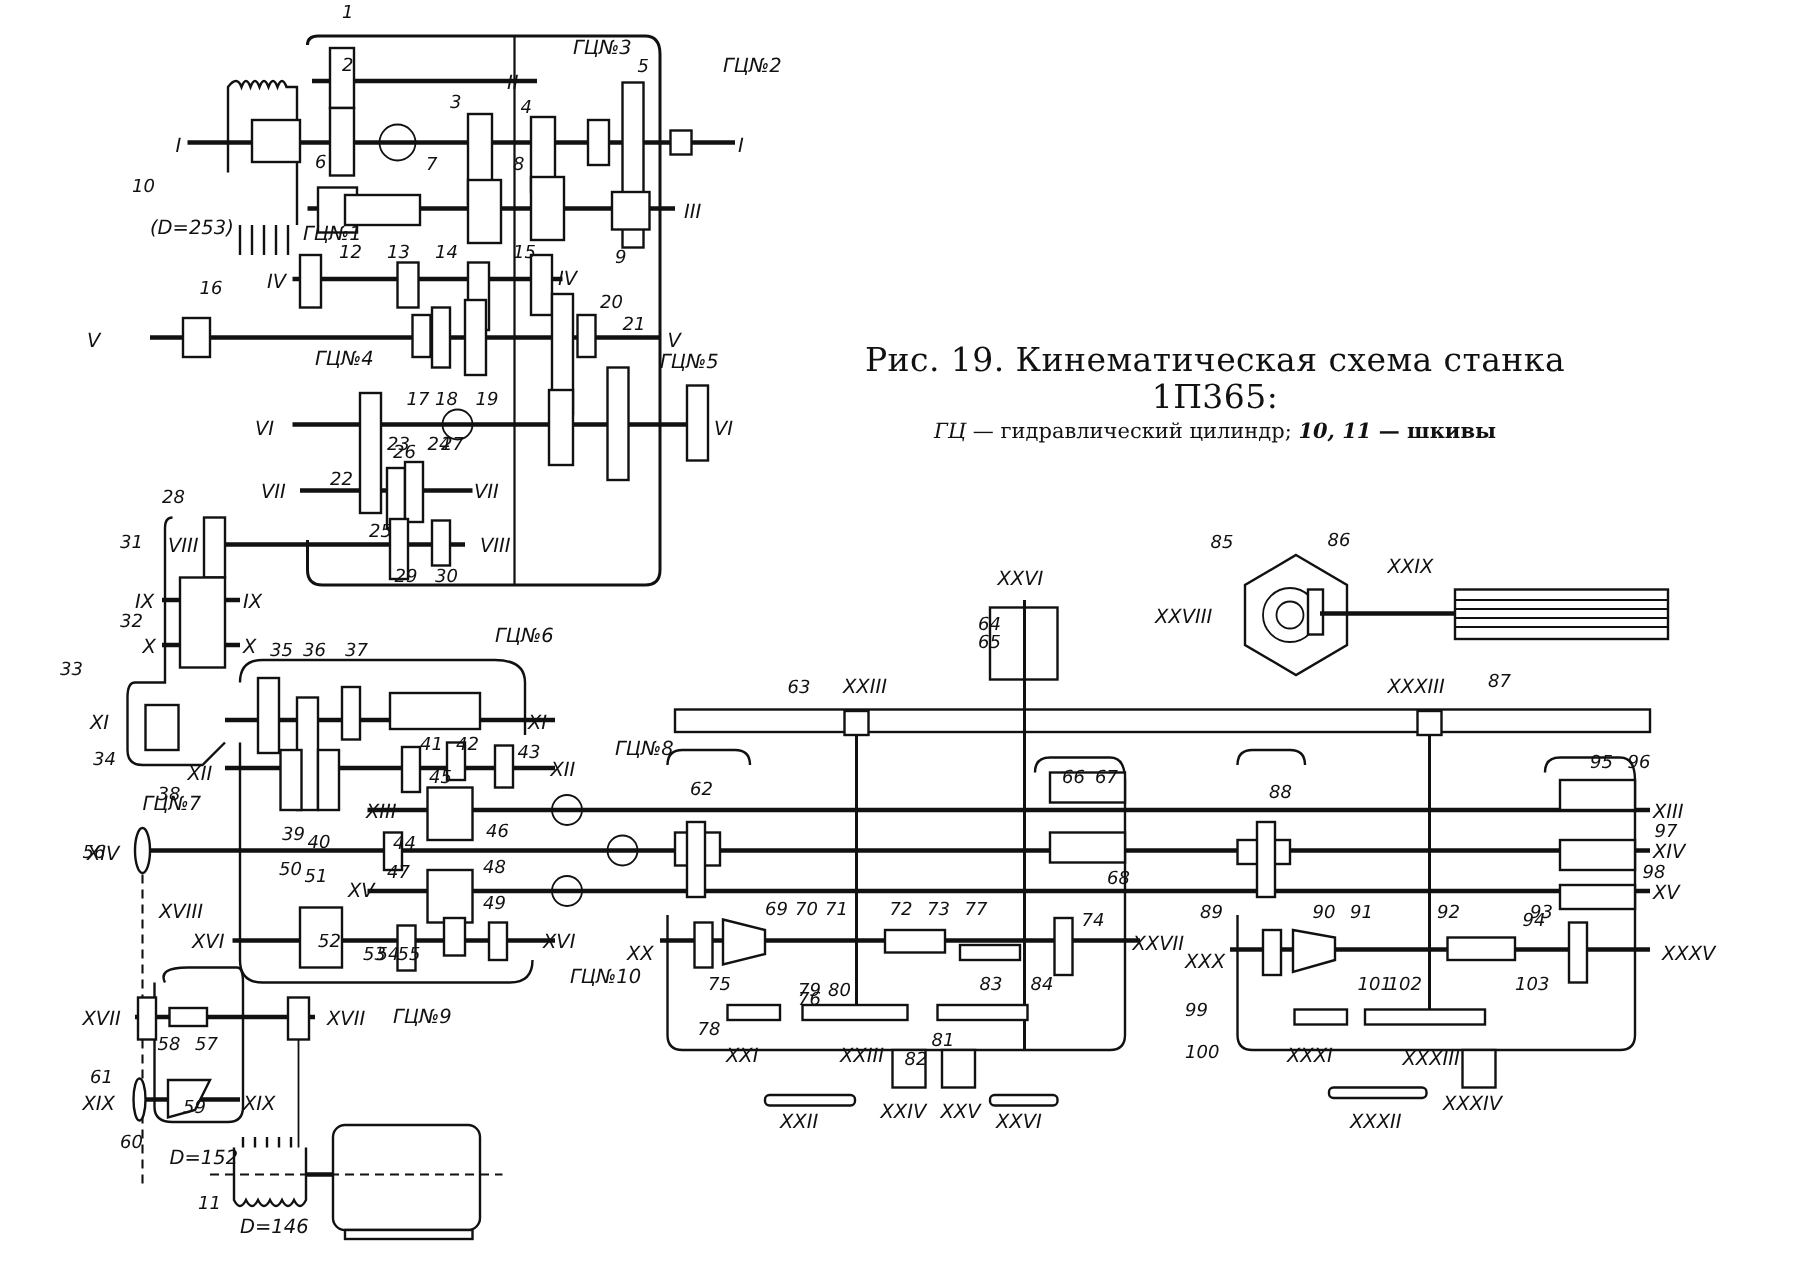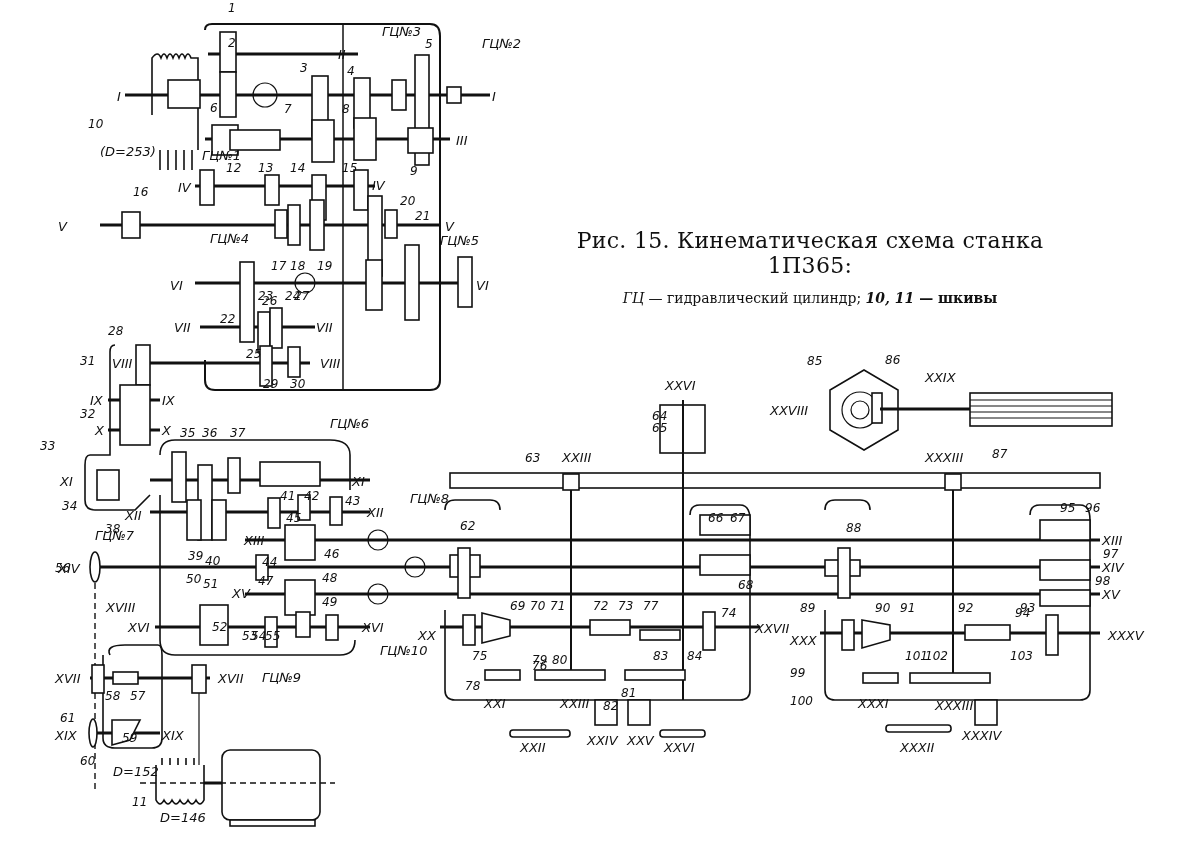--- a/index.html
+++ b/index.html
@@ -1,20 +1,20 @@
 <!DOCTYPE html>
 <html><head>
 <meta charset="utf-8">
 <style>
   html,body{margin:0;padding:0;background:#fff;}
   body{width:1200px;height:855px;position:relative;overflow:hidden;font-family:"DejaVu Serif",serif;}
   #canvas{position:absolute;left:0;top:0;}
   .caption{position:absolute;left:560px;top:228px;width:500px;text-align:center;color:#111;}
   .cap-title{font-family:"DejaVu Serif",serif;font-size:22px;letter-spacing:0.3px;}
-  .cap-sub{font-family:"DejaVu Serif",serif;font-size:14px;margin-top:12px;}
+  .cap-sub{font-family:"DejaVu Serif",serif;font-size:14px;margin-top:2px;}
   .cap-sub .it{font-style:italic;}
   .cap-sub b{font-weight:bold;}
   svg text{font-family:"DejaVu Sans",sans-serif;font-style:italic;fill:#111;}
   .ln{stroke:#111;fill:none;}
   .sh{stroke:#111;stroke-width:3;fill:none;}
   .box{stroke:#111;stroke-width:1.6;fill:#fff;}
   .thin{stroke:#111;stroke-width:1.2;fill:none;}
   .dash{stroke:#111;stroke-width:1.4;fill:none;stroke-dasharray:6 4;}
 </style>
 </head>
@@ -364,17 +364,17 @@
       <text x="1095" y="585">98</text>
       <text x="790" y="677">99</text>
       <text x="790" y="705">100</text>
       <text x="905" y="660">101</text>
       <text x="925" y="660">102</text>
       <text x="1010" y="660">103</text>
     </g>
 </svg>
 
 <div class="caption">
-  <div class="cap-title">Рис. 15. Кинематическая схема станка 1П365:</div>
+  <div class="cap-title">Рис. 19. Кинематическая схема станка 1П365:</div>
   <div class="cap-sub">
     <span class="it">ГЦ</span><span> — гидравлический цилиндр; </span><b class="it">10, 11</b><b> — шкивы</b>
   </div>
 </div>
 
 </body></html>

